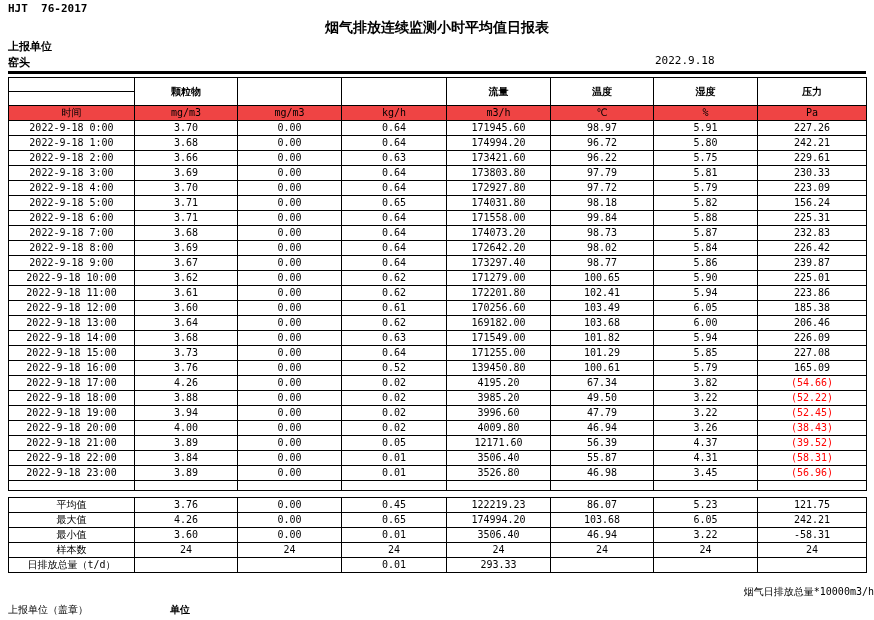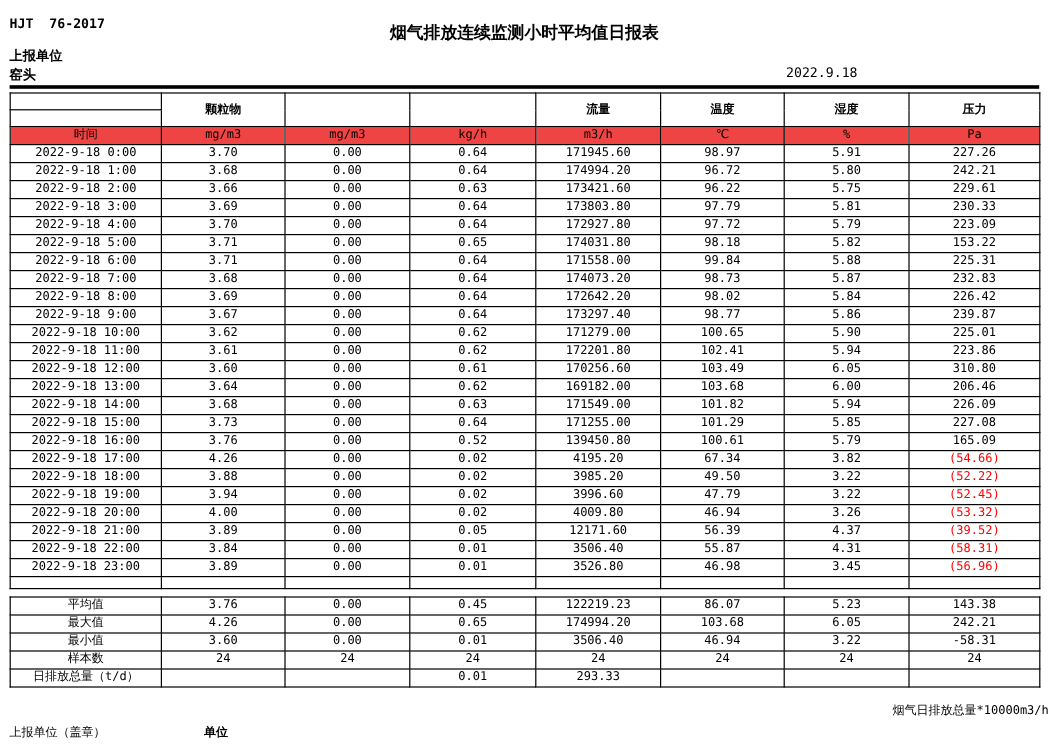--- a/index.html
+++ b/index.html
@@ -2,21 +2,21 @@
 <html><head>
 <meta charset="utf-8">
 <style>
   html, body { margin:0; padding:0; background:#fff; }
   .page {
     position:relative; width:874px; height:620px; background:#fff;
     font-family:"DejaVu Sans Mono","DejaVu Sans","Liberation Sans",sans-serif;
     color:#000;
   }
   .doc-header { position:relative; height:71px; }
-  .standard { position:absolute; top:13px; left:8px; font-size:11px; font-weight:bold; white-space:pre; }
+  .standard { position:absolute; top:2px; left:8px; font-size:11px; font-weight:bold; white-space:pre; }
   .title { position:absolute; top:19px; left:0; width:100%; text-align:center; font-size:14px; font-weight:bold; }
   .company { position:absolute; top:39px; left:8px; font-size:11px; font-weight:bold; }
   .location { position:absolute; top:55px; left:8px; font-size:11px; font-weight:bold; }
   .report-date { position:absolute; top:54px; left:655px; font-size:11px; }
   .thick-rule { margin:0 8px 3px 8px; border-top:3px solid #000; height:0; }
 
   table.report { border-collapse:collapse; table-layout:fixed; width:858px; margin-left:8px; }
   table.report td, table.report th {
     border:1px solid #000; padding:0; font-size:10px; font-weight:normal;
     text-align:center; vertical-align:middle; height:14px; line-height:14px;
@@ -137,21 +137,21 @@
           <td>223.09</td>
         </tr>
         <tr>
           <td>2022-9-18 5:00</td>
           <td>3.71</td>
           <td>0.00</td>
           <td>0.65</td>
           <td>174031.80</td>
           <td>98.18</td>
           <td>5.82</td>
-          <td>153.22</td>
+          <td>156.24</td>
         </tr>
         <tr>
           <td>2022-9-18 6:00</td>
           <td>3.71</td>
           <td>0.00</td>
           <td>0.64</td>
           <td>171558.00</td>
           <td>99.84</td>
           <td>5.88</td>
           <td>225.31</td>
@@ -207,21 +207,21 @@
           <td>223.86</td>
         </tr>
         <tr>
           <td>2022-9-18 12:00</td>
           <td>3.60</td>
           <td>0.00</td>
           <td>0.61</td>
           <td>170256.60</td>
           <td>103.49</td>
           <td>6.05</td>
-          <td>310.80</td>
+          <td>185.38</td>
         </tr>
         <tr>
           <td>2022-9-18 13:00</td>
           <td>3.64</td>
           <td>0.00</td>
           <td>0.62</td>
           <td>169182.00</td>
           <td>103.68</td>
           <td>6.00</td>
           <td>206.46</td>
@@ -287,21 +287,21 @@
           <td class="neg">(52.45)</td>
         </tr>
         <tr>
           <td>2022-9-18 20:00</td>
           <td>4.00</td>
           <td>0.00</td>
           <td>0.02</td>
           <td>4009.80</td>
           <td>46.94</td>
           <td>3.26</td>
-          <td class="neg">(53.32)</td>
+          <td class="neg">(38.43)</td>
         </tr>
         <tr>
           <td>2022-9-18 21:00</td>
           <td>3.89</td>
           <td>0.00</td>
           <td>0.05</td>
           <td>12171.60</td>
           <td>56.39</td>
           <td>4.37</td>
           <td class="neg">(39.52)</td>
@@ -356,21 +356,21 @@
     </colgroup>
     <tbody>
         <tr>
           <td>平均值</td>
           <td>3.76</td>
           <td>0.00</td>
           <td>0.45</td>
           <td>122219.23</td>
           <td>86.07</td>
           <td>5.23</td>
-          <td>143.38</td>
+          <td>121.75</td>
         </tr>
         <tr>
           <td>最大值</td>
           <td>4.26</td>
           <td>0.00</td>
           <td>0.65</td>
           <td>174994.20</td>
           <td>103.68</td>
           <td>6.05</td>
           <td>242.21</td>

